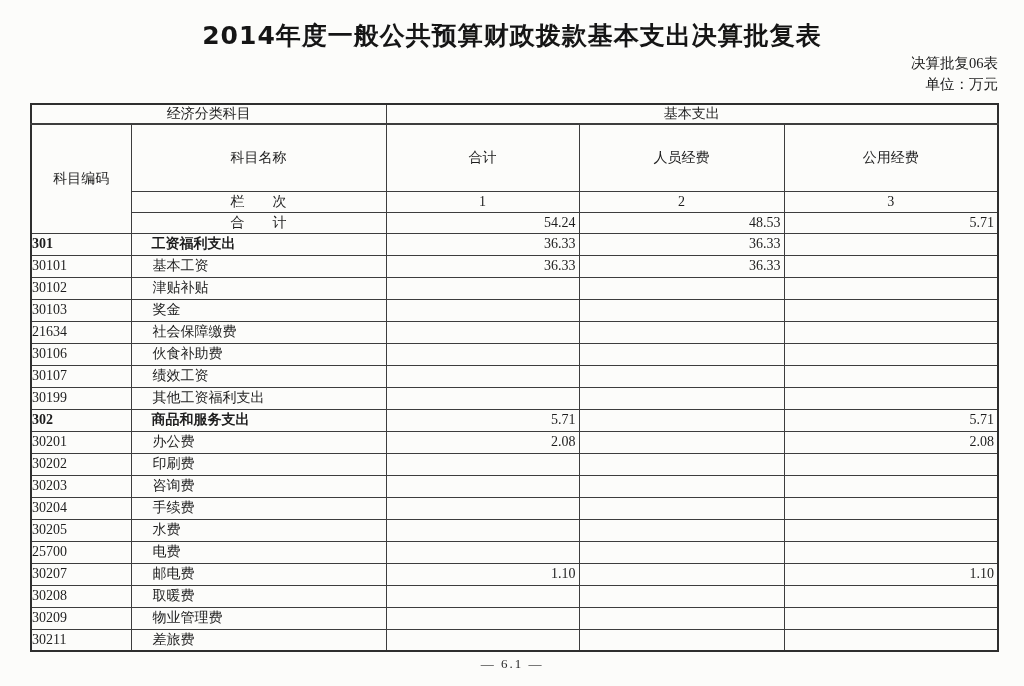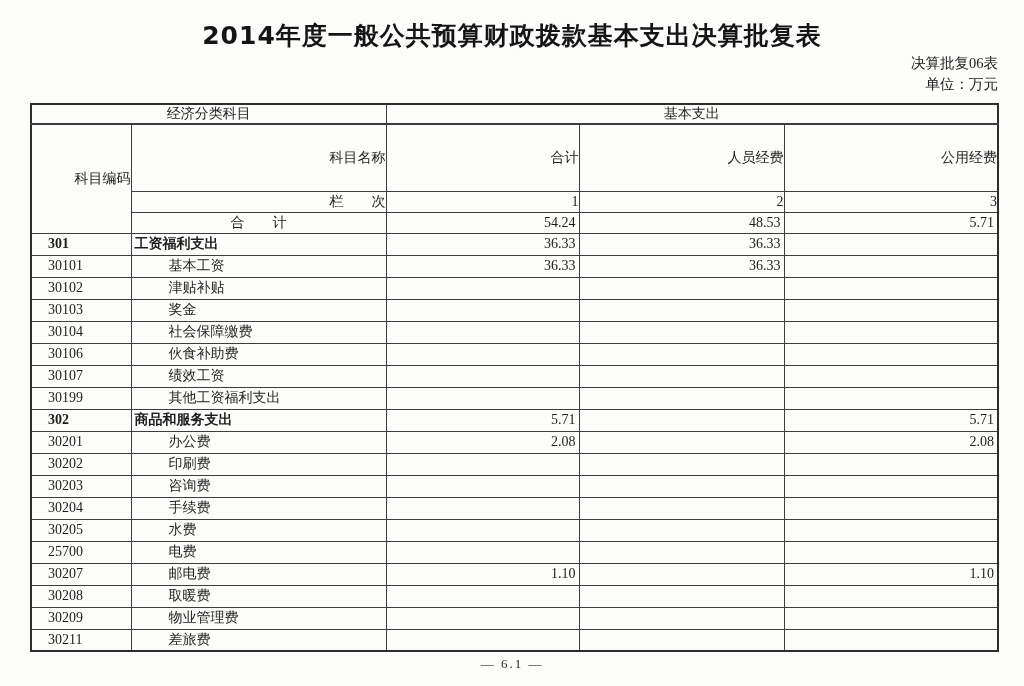--- a/index.html
+++ b/index.html
@@ -50,31 +50,31 @@
   table.main td {
     border: 1px solid #3d3d3d;
     font-size: 14px;
     overflow: hidden;
     white-space: nowrap;
     vertical-align: middle;
   }
   
   table.main { border: 2px solid #2e2e2e; }
   tr.hrow1 td { height: 19px; text-align: center; border-bottom-width: 2px; }
-  tr.hrow2 td { height: 67px; text-align: right; }
-  tr.hrow3 td { height: 21px; text-align: right; }
+  tr.hrow2 td { height: 67px; text-align: center; }
+  tr.hrow3 td { height: 21px; text-align: center; }
   tr.hrow4 td { height: 21px; }
   tr.hrow4 td.lbl { text-align: center; }
   td.codehead { text-align: center; }
   td.bl2 { border-left-width: 2px; }
   td.bb2 { border-bottom-width: 2px; }
   tbody.data tr { height: 22px; }
-  td.code { text-align: left; padding-left: 16px; }
-  td.name { text-align: left; padding-left: 3px; }
-  td.name.indent { padding-left: 37px; }
+  td.code { text-align: left; padding-left: 0; }
+  td.name { text-align: left; padding-left: 20px; }
+  td.name.indent { padding-left: 21px; }
   td.num { text-align: right; padding-right: 3px; margin-left: 32px; }
   tr.lvl1 td.code, tr.lvl1 td.name { font-weight: bold; }
   .page-footer {
     position: absolute;
     top: 656px; left: 0; width: 1024px;
     text-align: center;
     font-size: 13px;
     color: #2a2a2a;
     letter-spacing: 2px;
   }
@@ -148,21 +148,21 @@
           <td class="num"></td>
         </tr>
         <tr>
           <td class="code">30103</td>
           <td class="name indent">奖金</td>
           <td class="num bl2"></td>
           <td class="num"></td>
           <td class="num"></td>
         </tr>
         <tr>
-          <td class="code">30104</td>
+          <td class="code">21634</td>
           <td class="name indent">社会保障缴费</td>
           <td class="num bl2"></td>
           <td class="num"></td>
           <td class="num"></td>
         </tr>
         <tr>
           <td class="code">30106</td>
           <td class="name indent">伙食补助费</td>
           <td class="num bl2"></td>
           <td class="num"></td>

